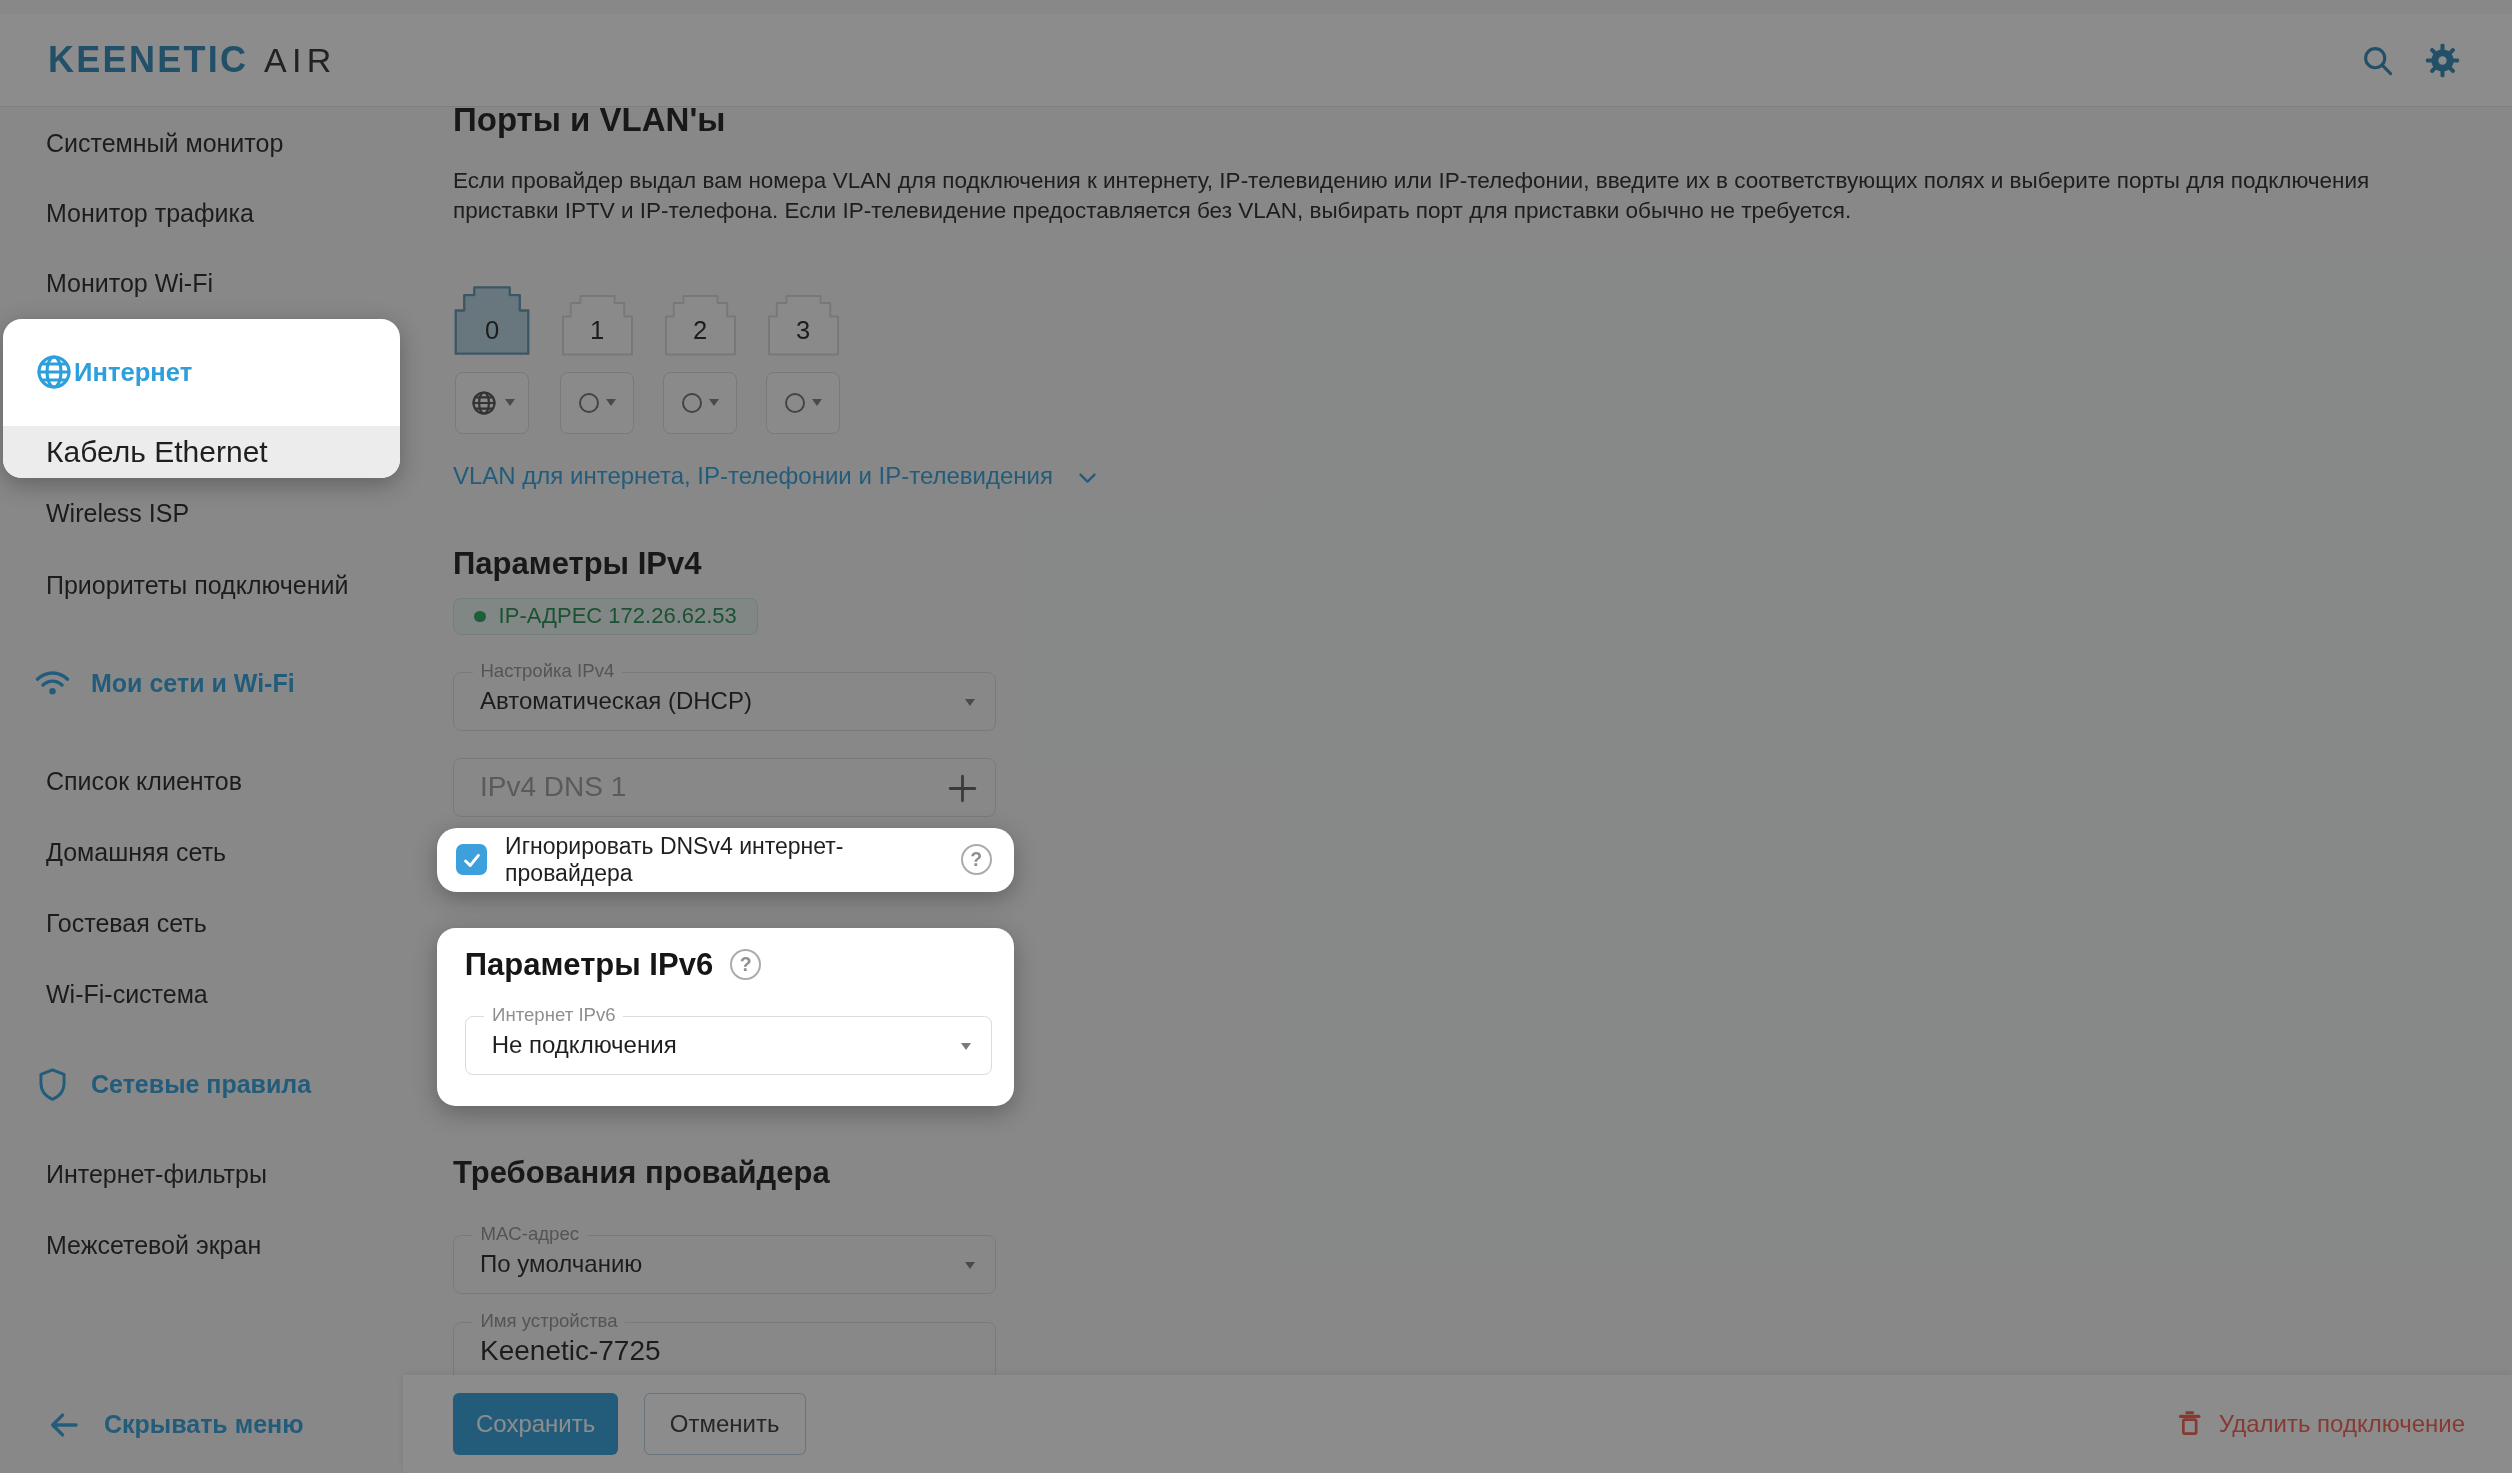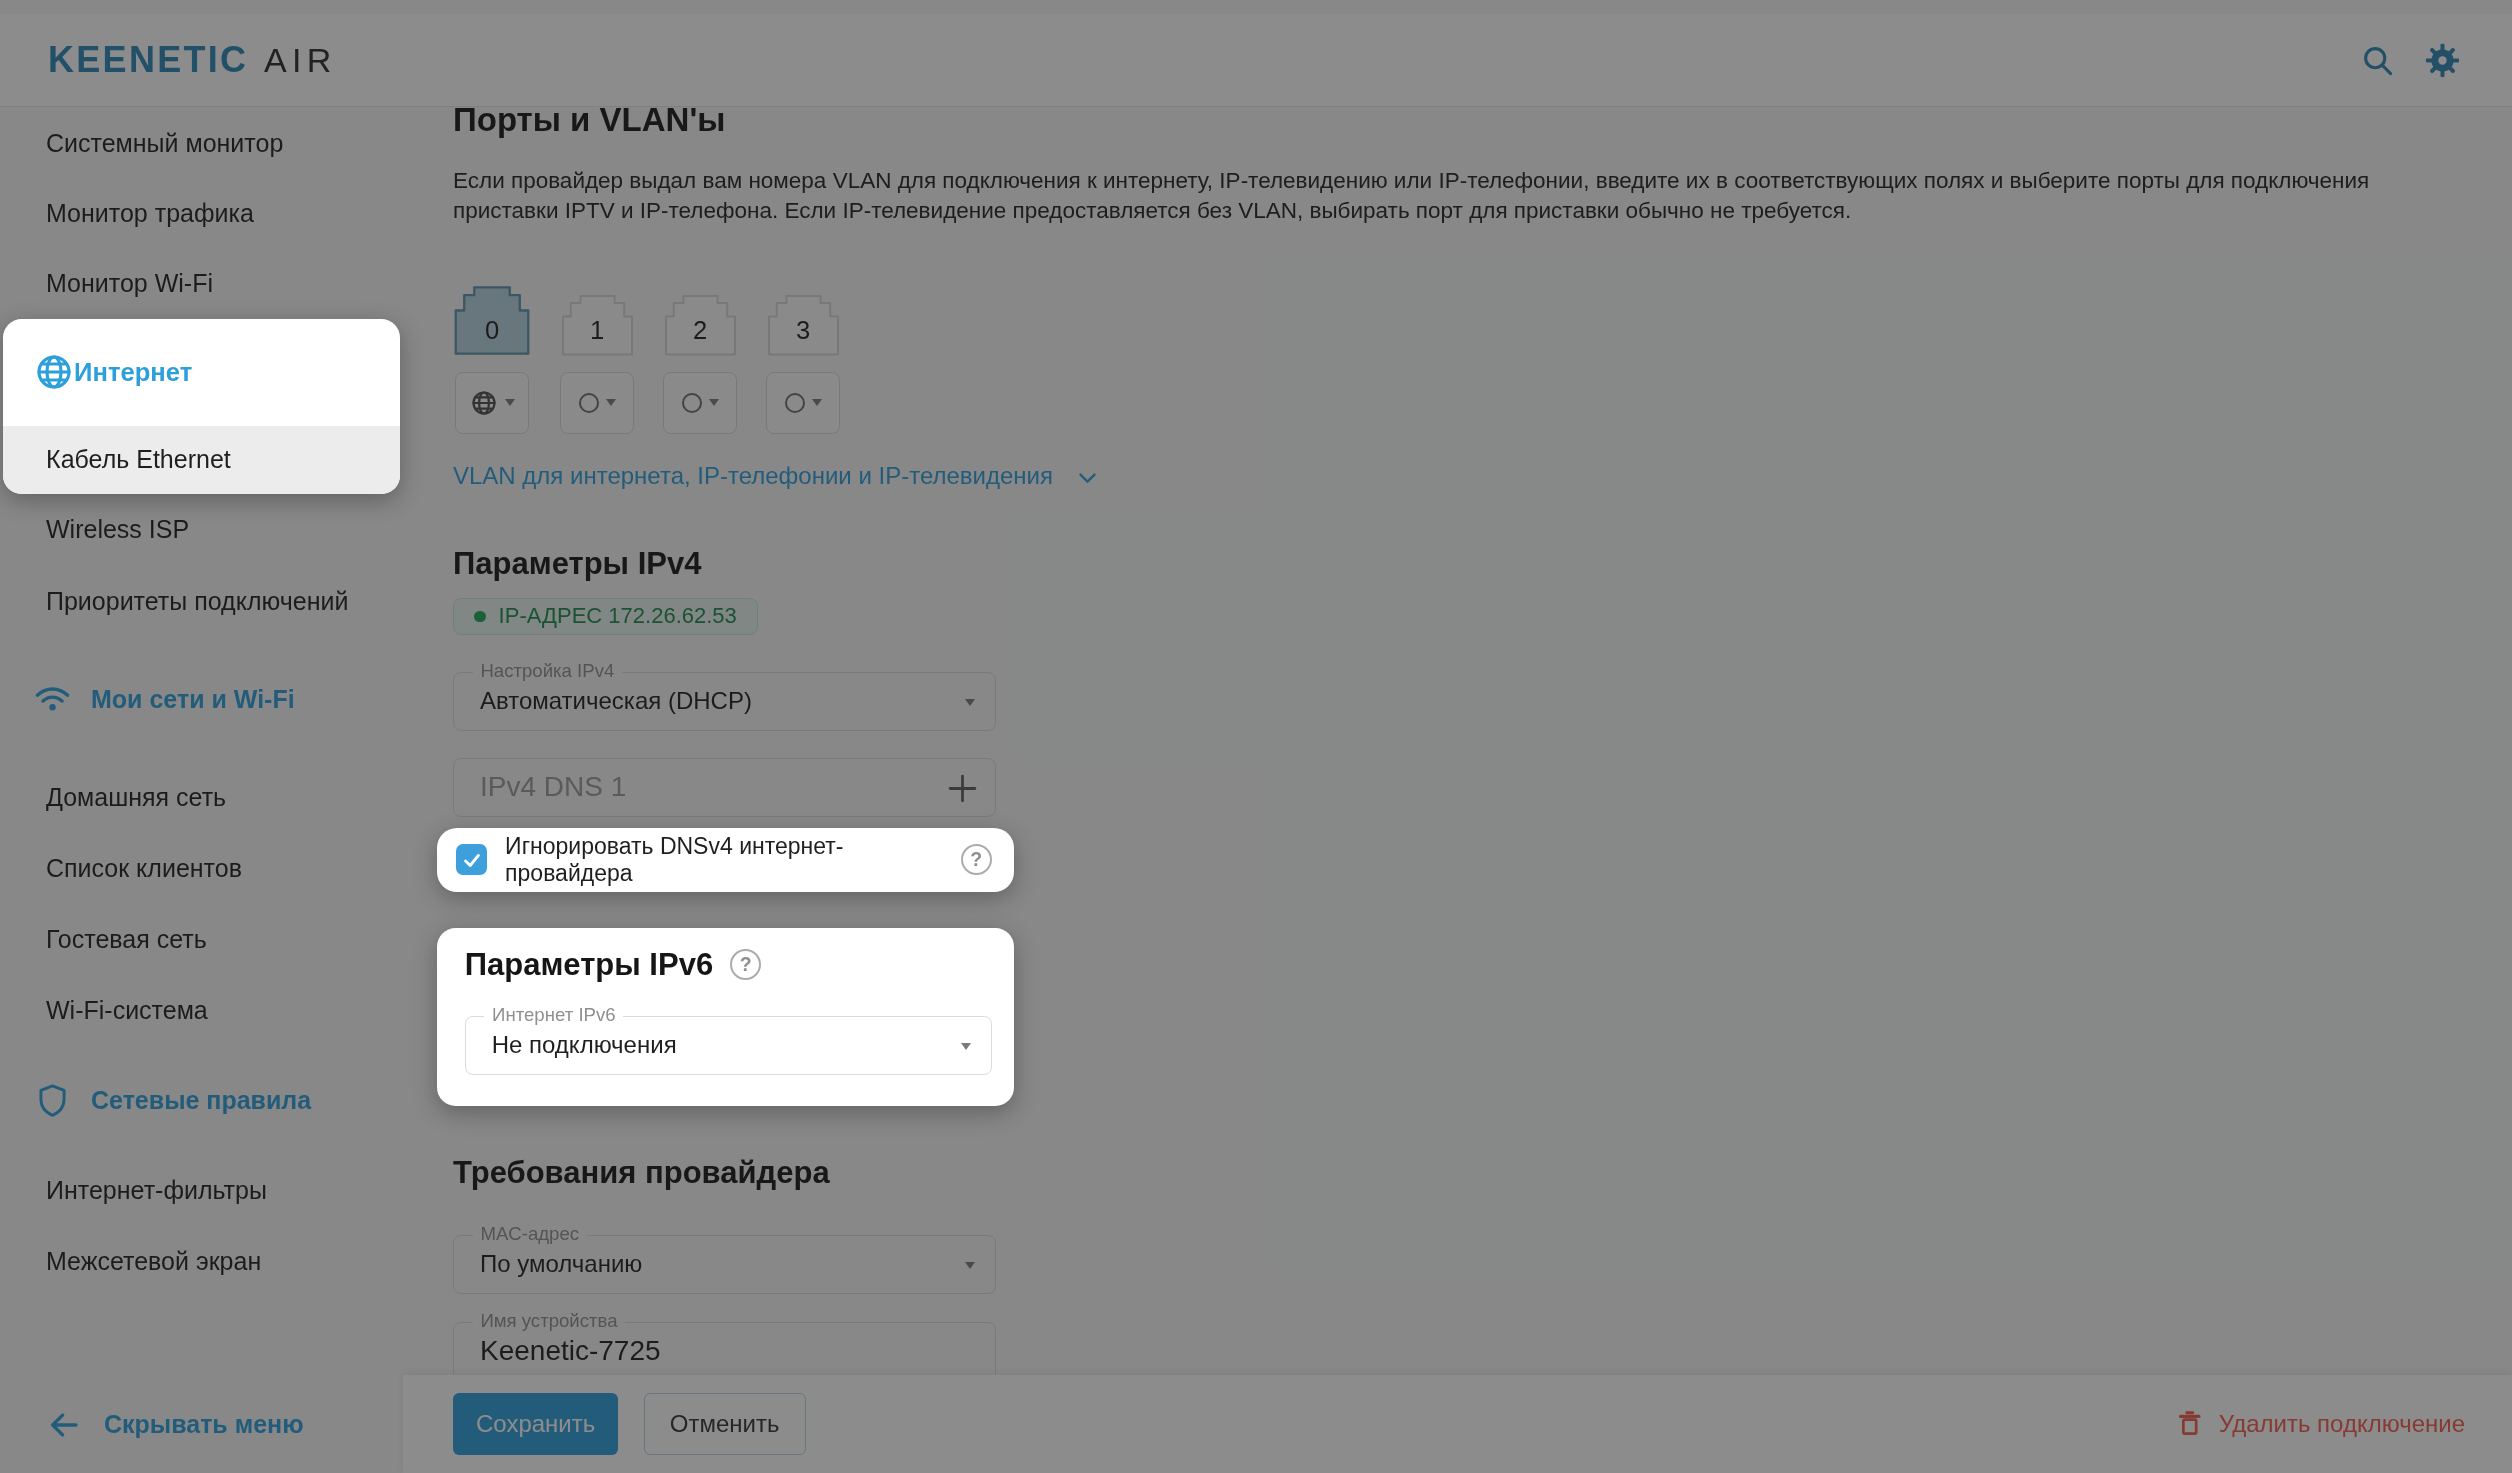--- a/index.html
+++ b/index.html
@@ -33,21 +33,21 @@
   .sec .sec-ic{margin-left:34px;width:37px;height:37px;flex:0 0 auto;}
   .sec .sec-label{margin-left:20px;}
   .sec-wifi{height:124px;}
   .sec-rules{height:109px;}
 
   .spot{position:relative;z-index:60;background:#fff;box-shadow:0 6.2px 23px rgba(0,0,0,0.28);}
   .side-card{margin:0 3.1px;border-radius:18.6px;overflow:hidden;}
   .side-card-head{height:107px;display:flex;align-items:center;cursor:pointer;}
   .side-card-head .sec-ic{margin-left:31px;width:40px;height:40px;color:var(--accent);}
   .side-card-head .sec-label{font-size:25.6px;font-weight:bold;color:var(--accent);}
-  .side-card-sel{height:68px;background:#ECECEC;display:flex;align-items:center;padding-left:43px;font-size:25px;color:var(--text);cursor:pointer;}
+  .side-card-sel{height:52px;background:#ECECEC;display:flex;align-items:center;padding-left:43px;font-size:30px;color:var(--text);cursor:pointer;}
 
   .hide-menu{position:absolute;left:0;bottom:0;width:403px;height:97px;display:flex;align-items:center;color:var(--accent);font-weight:bold;font-size:25px;cursor:pointer;}
   .hide-menu .hm-ic{margin-left:47px;margin-right:23px;width:34px;height:34px;}
 
   
   .main{position:absolute;left:403px;top:93px;right:0;bottom:0;padding:0 47px 0 50px;}
   h1{font-size:33px;font-weight:bold;color:#161616;margin-top:9.3px;line-height:36px;}
   .desc{margin-top:28px;font-size:22.5px;line-height:30px;color:#222;max-width:1993px;}
 
   .ports-row{margin-top:59px;display:flex;gap:29px;}
@@ -173,24 +173,24 @@
     <div class="sec sec-wifi">
       <svg class="sec-ic" viewBox="0 0 24 24" fill="none" stroke="currentColor" stroke-width="2.2" stroke-linecap="round">
         <path d="M2.2,9.2 C8,3.8 16,3.8 21.8,9.2"></path>
           <path d="M5.8,13 C9.6,9.6 14.4,9.6 18.2,13"></path>
         <circle cx="12" cy="17" r="2.1" fill="currentColor" stroke="none"></circle>
       </svg>
       <span class="sec-label">Мои сети и Wi-Fi</span>
     </div>
 
     <div class="si si4">
+        <span>Список клиентов</span>
+      </div>
+    <div class="si si4">
         <span>Домашняя сеть</span>
-      </div>
-    <div class="si si4">
-        <span>Список клиентов</span>
       </div>
     <div class="si si4">
         <span>Гостевая сеть</span>
       </div>
     <div class="si si4">
         <span>Wi-Fi-система</span>
       </div>
 
     <div class="sec sec-rules">
       <svg class="sec-ic" viewBox="0 0 24 24" fill="none" stroke="currentColor" stroke-width="1.9" stroke-linejoin="round">

